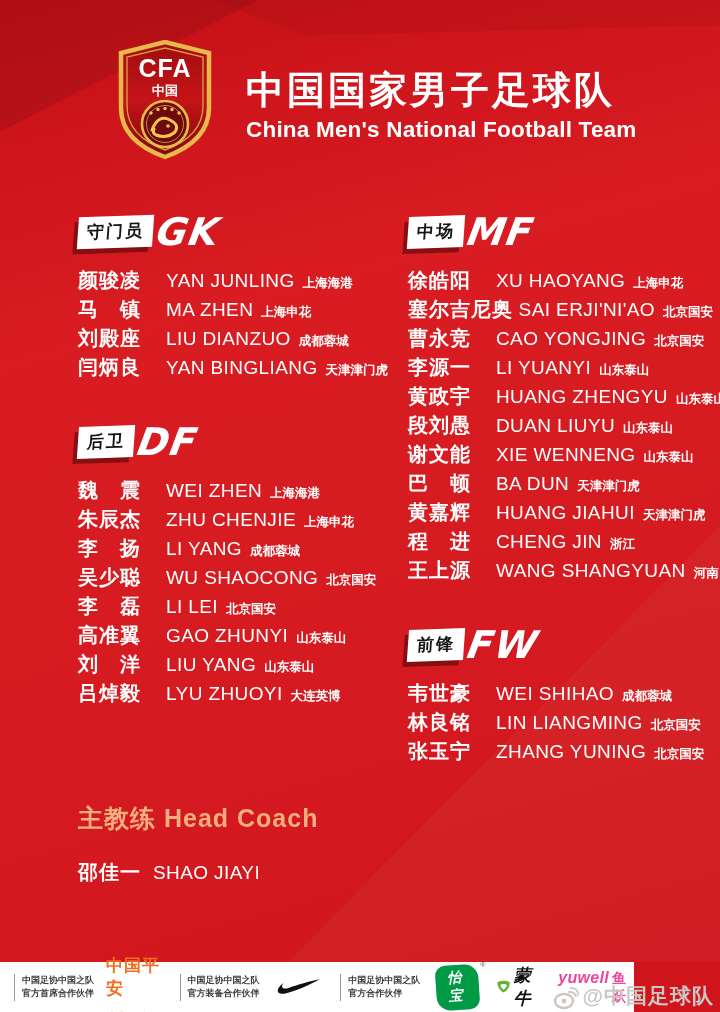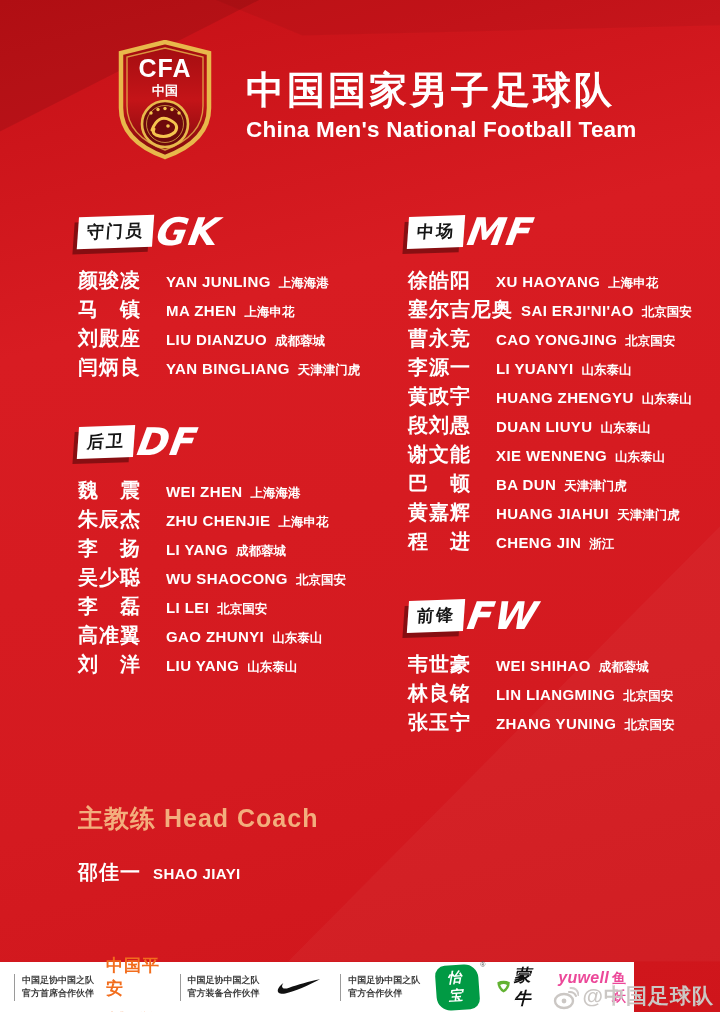--- a/index.html
+++ b/index.html
@@ -34,21 +34,21 @@
     box-shadow:-4px 5px 0 rgba(40,0,0,0.45);white-space:nowrap;
   }
   .sec-code{
     color:#fff;font-size:38px;line-height:1;font-weight:800;font-style:italic;
     margin-left:4px;letter-spacing:1px;transform:skewX(-10deg);white-space:nowrap;
     font-family:"DejaVu Sans","Liberation Sans",sans-serif;
   }
 
   .player{display:flex;align-items:baseline;height:29px;color:#fff;white-space:nowrap;}
   .p-cn{font-size:20px;font-weight:800;min-width:80px;margin-right:8px;letter-spacing:1px;}
-  .p-py{font-size:15px;font-weight:700;margin-right:8px;letter-spacing:0.4px;}
+  .p-py{font-size:19px;font-weight:400;margin-right:8px;letter-spacing:0.4px;}
   .p-club{font-size:12.5px;font-weight:600;}
 
   
   .coach{position:absolute;left:78px;top:802px;color:#fff;}
   .coach-title{color:#F3AE7D;font-size:25px;font-weight:800;letter-spacing:1px;}
   .coach-row{display:flex;align-items:baseline;margin-top:24px;}
   .coach-row .p-cn{min-width:0;margin-right:12px;}
 
   
   footer{
@@ -195,20 +195,25 @@
     <span class="p-py">GAO ZHUNYI</span>
     <span class="p-club">山东泰山</span>
   </div>
 
   <div class="player">
     <span class="p-cn">刘　洋</span>
     <span class="p-py">LIU YANG</span>
     <span class="p-club">山东泰山</span>
   </div>
 
+  <div class="player">
+    <span class="p-cn">吕焯毅</span>
+    <span class="p-py">LYU ZHUOYI</span>
+    <span class="p-club">大连英博</span>
+  </div>
 </div>
   </section>
 </div>
   <div class="col col-right" id="col-right">
   <section class="pos">
     <div class="sec-head">
       <span class="sec-label">中场</span>
       <span class="sec-code">MF</span>
     </div>
     <div class="players">
@@ -265,20 +270,25 @@
     <span class="p-py">HUANG JIAHUI</span>
     <span class="p-club">天津津门虎</span>
   </div>
 
   <div class="player">
     <span class="p-cn">程　进</span>
     <span class="p-py">CHENG JIN</span>
     <span class="p-club">浙江</span>
   </div>
 
+  <div class="player">
+    <span class="p-cn">王上源</span>
+    <span class="p-py">WANG SHANGYUAN</span>
+    <span class="p-club">河南</span>
+  </div>
 </div>
   </section>
 
   <section class="pos">
     <div class="sec-head">
       <span class="sec-label">前锋</span>
       <span class="sec-code">FW</span>
     </div>
     <div class="players">
   <div class="player">

